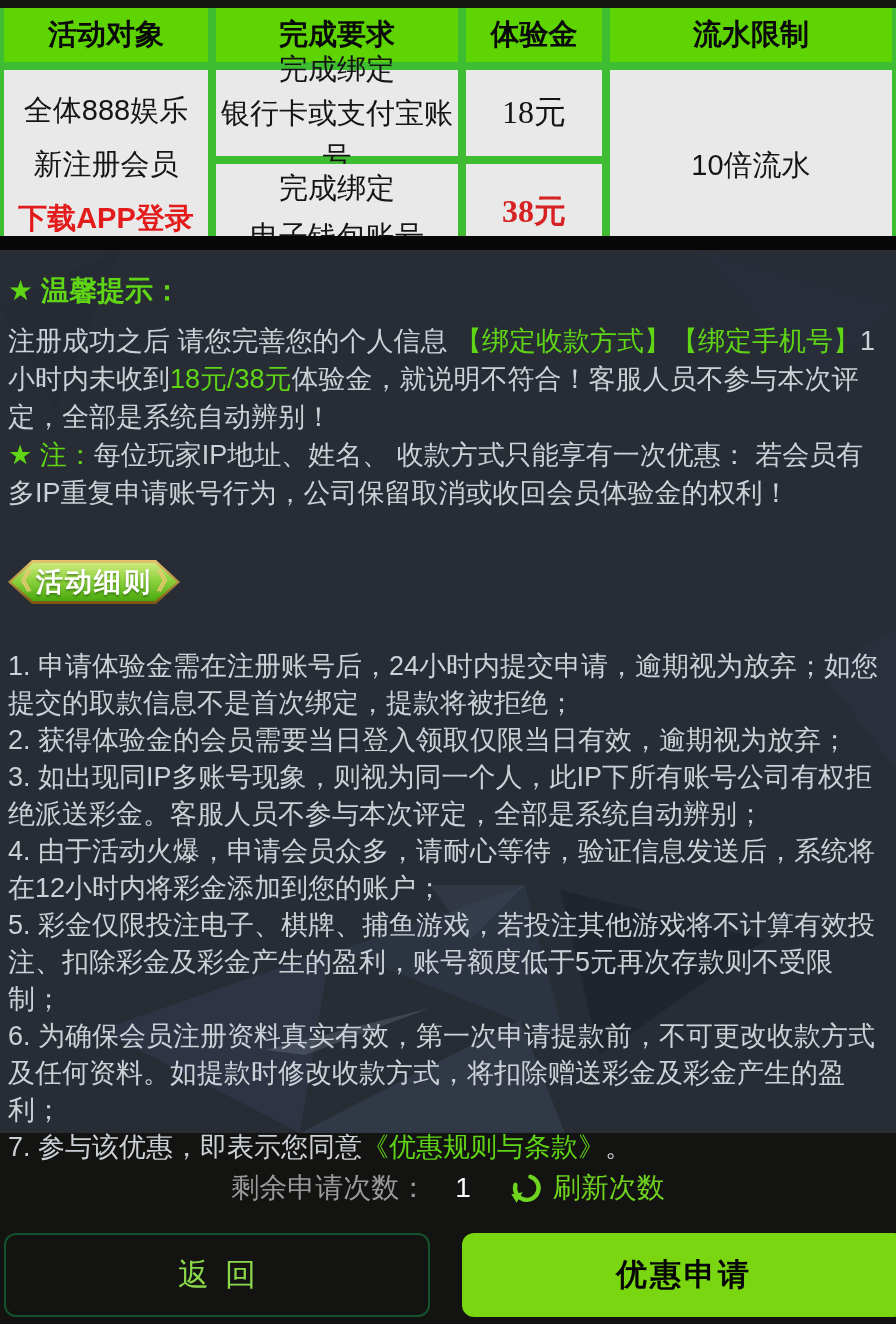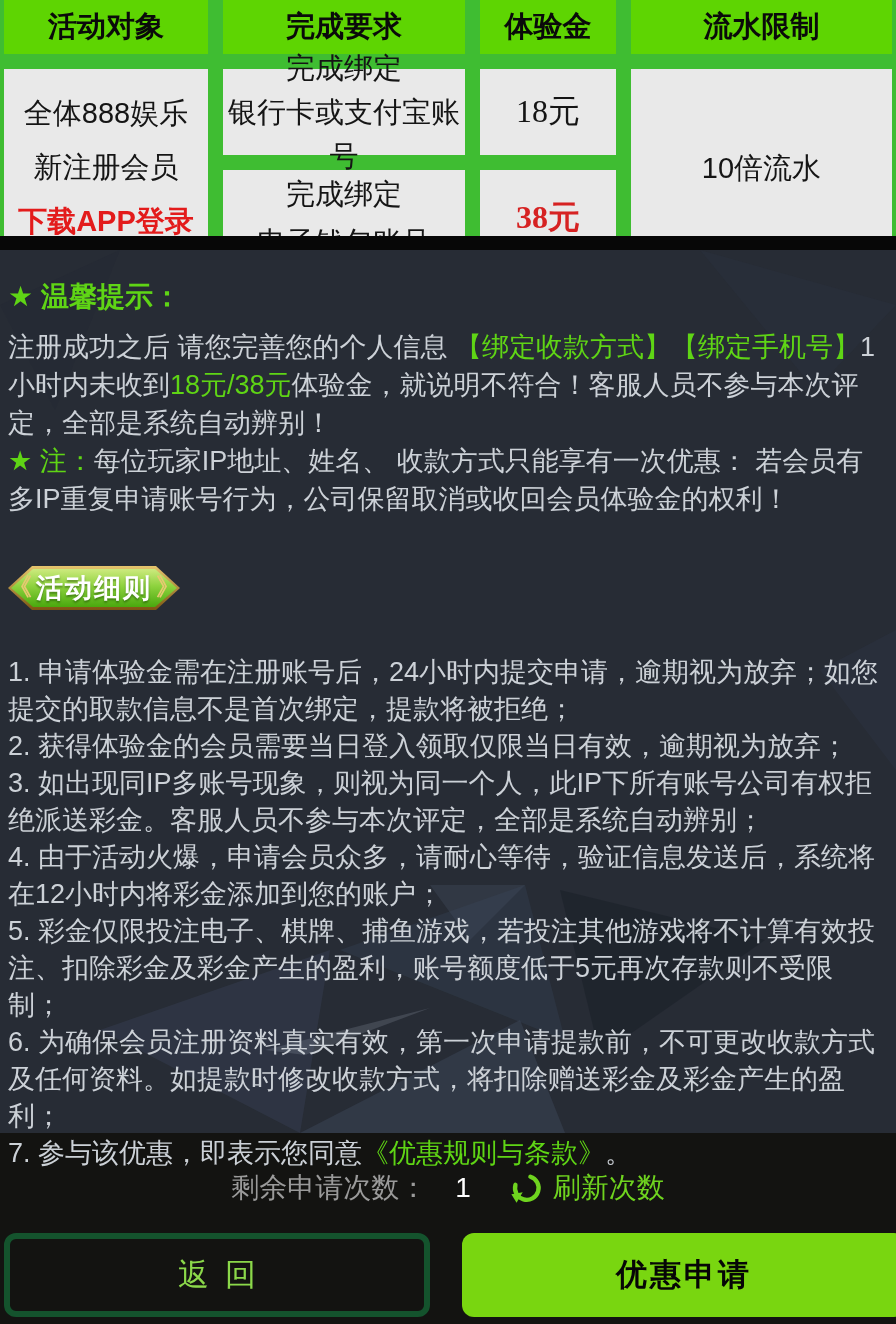--- a/index.html
+++ b/index.html
@@ -1,43 +1,43 @@
 <!DOCTYPE html>
 <html><head>
 <meta charset="utf-8">
 <style>
   html,body{margin:0;padding:0;background:#131312;}
   .page{position:relative;width:896px;height:1324px;overflow:hidden;background:#131312;
         font-family:"Liberation Sans","DejaVu Sans",sans-serif;}
 
   
-  .promo-table{position:absolute;top:0;left:0;width:896px;height:236px;background:#3fbd32;
+  .promo-table{position:absolute;top:8px;left:0;width:896px;height:236px;background:#3fbd32;
     display:grid;grid-template-columns:204px 242px 136px 1fr;grid-template-rows:54px 86px 1fr;
-    gap:15px;padding:0 4px 4px 4px;box-sizing:border-box;}
+    gap:8px;padding:0 4px 4px 4px;box-sizing:border-box;}
   .th{background:#5ed502;display:flex;align-items:center;justify-content:center;
       font-weight:bold;font-size:29px;color:#0a0a0a;}
   .td{background:#e9e9e9;display:flex;flex-direction:column;align-items:center;justify-content:center;
       color:#151515;font-size:29px;text-align:center;}
   .cell-target{grid-row:2/4;grid-column:1;gap:14px;}
   .cell-target .red{color:#e31b1b;font-weight:bold;}
   .cell-req1{grid-row:2;grid-column:2;line-height:44px;}
   .cell-bonus1{grid-row:2;grid-column:3;font-family:"Liberation Serif","DejaVu Serif",serif;font-size:32px;}
   .cell-req2{grid-row:3;grid-column:2;line-height:48px;}
   .cell-bonus2{grid-row:3;grid-column:3;font-family:"Liberation Serif","DejaVu Serif",serif;
                font-size:32px;font-weight:bold;color:#d62222;}
   .cell-turnover{grid-row:2/4;grid-column:4;font-family:Liberation Sans, sans-serif;
                  line-height:48px;padding:8px 12px;}
   .black-strip{position:absolute;top:236px;left:0;width:896px;height:14px;background:#070707;}
 
   
   .content{position:absolute;top:250px;left:0;width:896px;height:883px;background:#272c35;
            box-sizing:border-box;padding:22px 10px 0 8px;color:#ccd1d7;font-size:27px;}
   .content .inner{position:relative;z-index:1;}
   .poly-bg{position:absolute;inset:0;z-index:0;}
-  .tip-title{color:#5fd515;font-weight:bold;font-size:28px;margin:6px 0 12px 0;}
+  .tip-title{color:#5fd515;font-weight:bold;font-size:28px;margin:0 0 12px 0;}
   .tip-p,.note-p{line-height:38px;margin:0;}
   .green{color:#5fd515;}
   .rules{margin-top:44px;}
   .rules p{line-height:37px;margin:0;}
   .rule-link{color:#5fd515;}
 
   
   .badge{position:relative;width:172px;height:44px;margin-top:48px;}
   .badge-outer{position:absolute;inset:0;background:linear-gradient(180deg,#e6c56d,#7c5512);
     clip-path:polygon(0 50%,24px 0,calc(100% - 24px) 0,100% 50%,calc(100% - 24px) 100%,24px 100%);}
@@ -48,21 +48,21 @@
   .badge-chev{position:absolute;top:50%;transform:translateY(-54%);color:#e8c872;font-size:24px;font-weight:bold;}
   .badge-chev.left{left:0px;} .badge-chev.right{right:0px;}
 
   
   .footer{position:absolute;top:1133px;left:0;width:896px;height:191px;background:#131311;}
   .counter{display:flex;align-items:center;justify-content:center;gap:22px;padding-top:36px;font-size:28px;}
   .counter .lbl{color:#9a9a9a;}
   .counter .val{color:#ffffff;margin-left:6px;margin-right:16px;}
   .counter .refresh{display:flex;align-items:center;gap:10px;color:#6fd41f;cursor:pointer;}
   .btn-back{position:absolute;left:4px;top:100px;width:426px;height:84px;box-sizing:border-box;
-    border:6px solid #14532d;border-radius:12px;background:transparent;color:#8bd84a;
+    border:2px solid #14532d;border-radius:12px;background:transparent;color:#8bd84a;
     font-size:31px;letter-spacing:16px;text-indent:16px;display:flex;align-items:center;justify-content:center;cursor:pointer;}
   .btn-apply{position:absolute;left:462px;top:100px;width:444px;height:84px;background:#79d610;
     border-radius:12px;color:#060606;font-weight:bold;font-size:31px;letter-spacing:3px;
     display:flex;align-items:center;justify-content:center;cursor:pointer;}
 </style>
 </head>
 <body>
 
 <div class="page">
 

